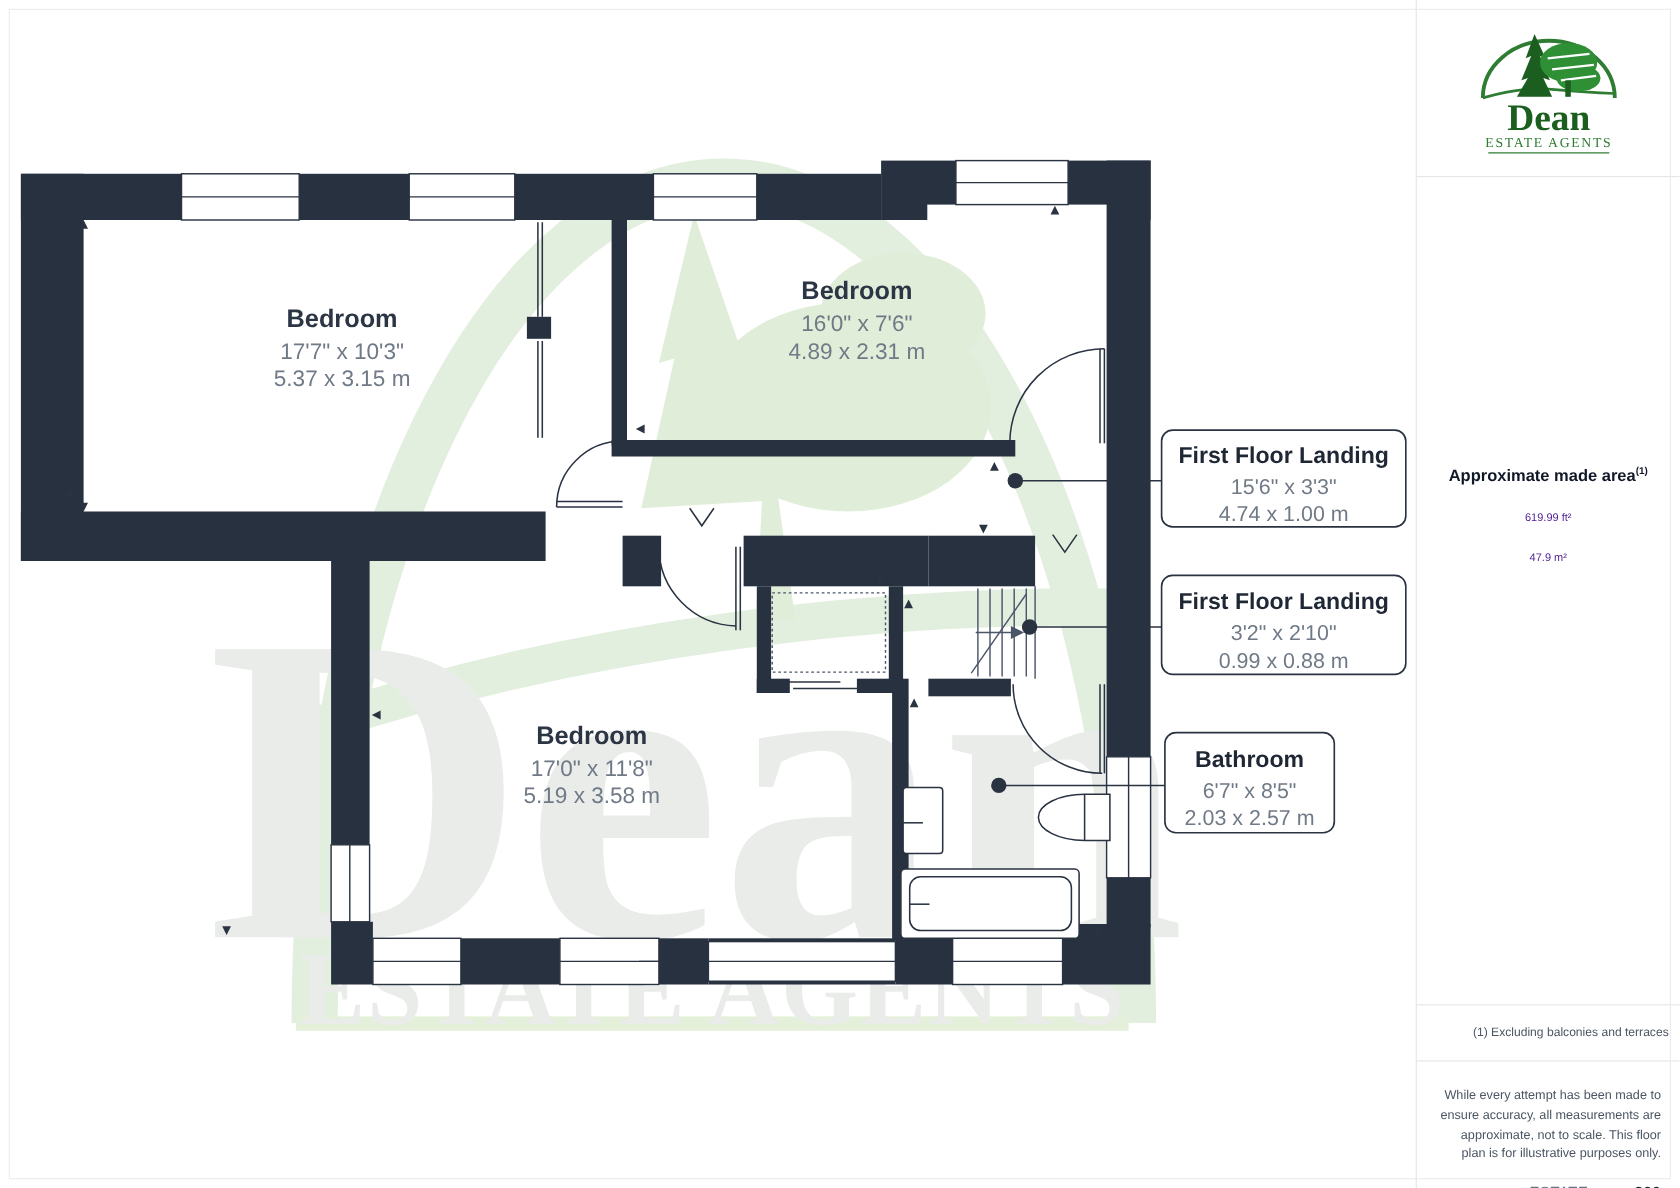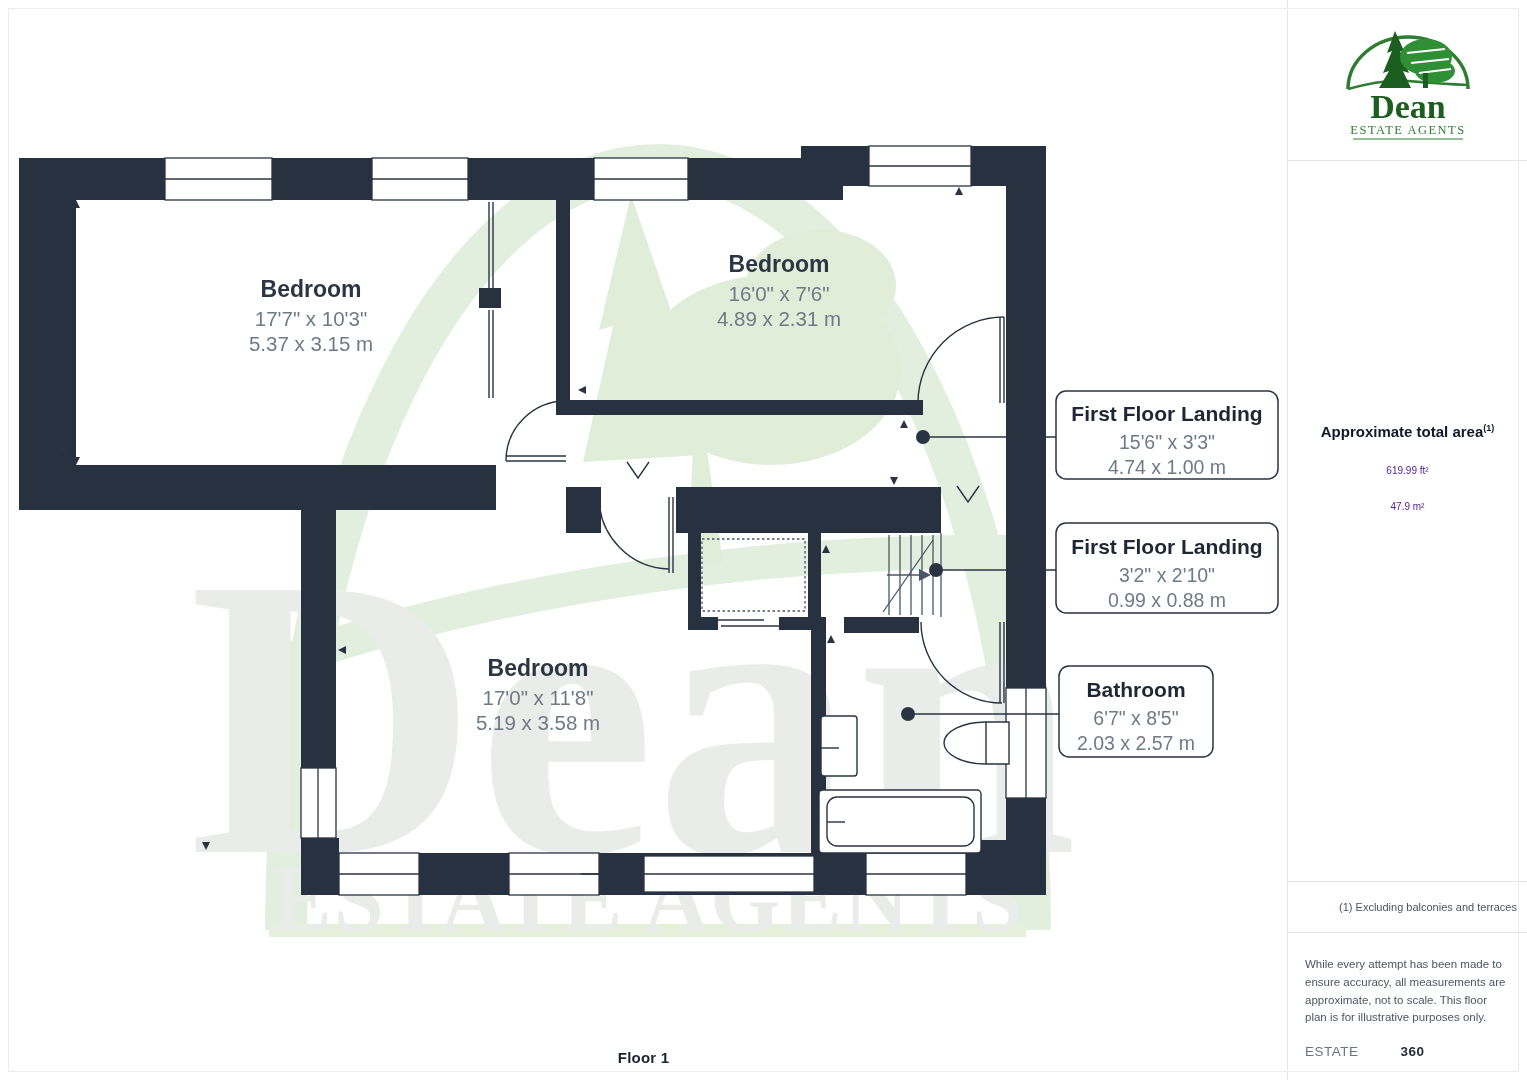--- a/index.html
+++ b/index.html
@@ -21,22 +21,22 @@
   .logo-section{height:160px;border-bottom:1px solid #e3e5e8;display:flex;align-items:center;justify-content:center;flex:none;}
   .area-section{flex:1 1 auto;text-align:center;padding-top:262px;box-sizing:border-box;}
   .area-title{font-size:15px;font-weight:bold;color:#111827;}
   .area-title sup{font-size:9px;}
   .area-value{font-size:10px;color:#4c1d95;margin-top:25px;}
   .note-section{
     flex:none;border-top:1px solid #e3e5e8;padding:19px 10px;text-align:right;
     font-size:11px;color:#4b5563;
   }
   .disclaimer-section{
-    flex:none;border-top:1px solid #e3e5e8;height:148px;box-sizing:border-box;
-    padding:23px 17px 0;text-align:left;
+    flex:none;border-top:1px solid #e3e5e8;height:116px;box-sizing:border-box;
+    padding:23px 17px 0;text-align:right;
   }
   .disclaimer-text{font-size:11.5px;line-height:1.55;color:#4b5563;margin:0;}
   .giraffe{margin-top:17px;font-size:13.5px;letter-spacing:.5px;}
   .giraffe .g1{color:#6b7280;}
   .giraffe .g2{color:#1f2937;font-weight:bold;margin-left:42px;}
 </style>
 </head>
 <body>
 
 <div class="plan-area">
@@ -228,21 +228,20 @@
       <line x1="907" y1="714" x2="1058" y2="714" stroke="#2a3342" stroke-width="1.4"></line>
       <circle cx="907" cy="714" r="7" fill="#2a3342"></circle>
       <rect x="1058" y="666" width="154" height="91" rx="10" fill="#fff" stroke="#2a3342" stroke-width="1.5"></rect>
       <text x="1135" y="697" font-size="21" font-weight="bold" fill="#1f2734">Bathroom</text>
       <text x="1135" y="725" font-size="19.5" fill="#707a87">6'7" x 8'5"</text>
       <text x="1135" y="750" font-size="19.5" fill="#707a87">2.03 x 2.57 m</text>
     </g>
   </g>
 </svg>
 
-<div class="floor-label">Floor 1</div>
 </div>
 
 <div class="sidebar">
   <div class="logo-section">
     <svg width="170" height="130" viewBox="0 0 170 130">
       <path d="M 25,74 A 60,52 0 0 1 145,74" fill="none" stroke="#2e7d32" stroke-width="3.5"></path>
       <path d="M 25,74 Q 60,64 85,66 Q 120,69 145,70" fill="none" stroke="#2e7d32" stroke-width="2.5"></path>
       <g>
         <path d="M 72,16 L 64,38 L 69,36 L 60,58 L 66,56 L 56,73 L 88,73 L 80,56 L 86,58 L 77,36 L 82,38 Z" fill="#1b5e20"></path>
         <ellipse cx="103" cy="42" rx="26" ry="18" fill="#2f8f34"></ellipse>
@@ -252,21 +251,21 @@
         <line x1="96" y1="58" x2="128" y2="54" stroke="#fff" stroke-width="2"></line>
         <rect x="100" y="58" width="5" height="15" fill="#1b5e20"></rect>
       </g>
       <text x="85" y="103" text-anchor="middle" font-family="Liberation Serif, serif" font-weight="bold" font-size="34" fill="#1b5e20">Dean</text>
       <text x="85" y="119" text-anchor="middle" font-family="Liberation Serif, serif" font-size="12.5" letter-spacing="1.5" fill="#2e7d32">ESTATE AGENTS</text>
       <line x1="30" y1="124" x2="140" y2="124" stroke="#2e7d32" stroke-width="1"></line>
     </svg>
   </div>
 
   <div class="area-section">
-    <div class="area-title"><span>Approximate total area</span><sup>(1)</sup></div>
+    <div class="area-title"><span>Approximate made area</span><sup>(1)</sup></div>
     <div class="area-value">619.99 ft²</div>
     <div class="area-value">47.9 m²</div>
   </div>
 
   <div class="note-section">(1) Excluding balconies and terraces</div>
 
   <div class="disclaimer-section">
     <p class="disclaimer-text">While every attempt has been made to ensure accuracy, all measurements are approximate, not to scale. This floor plan is for illustrative purposes only.</p>
     <div class="giraffe">
       <span class="g1">ESTATE</span><span class="g2">360</span>

